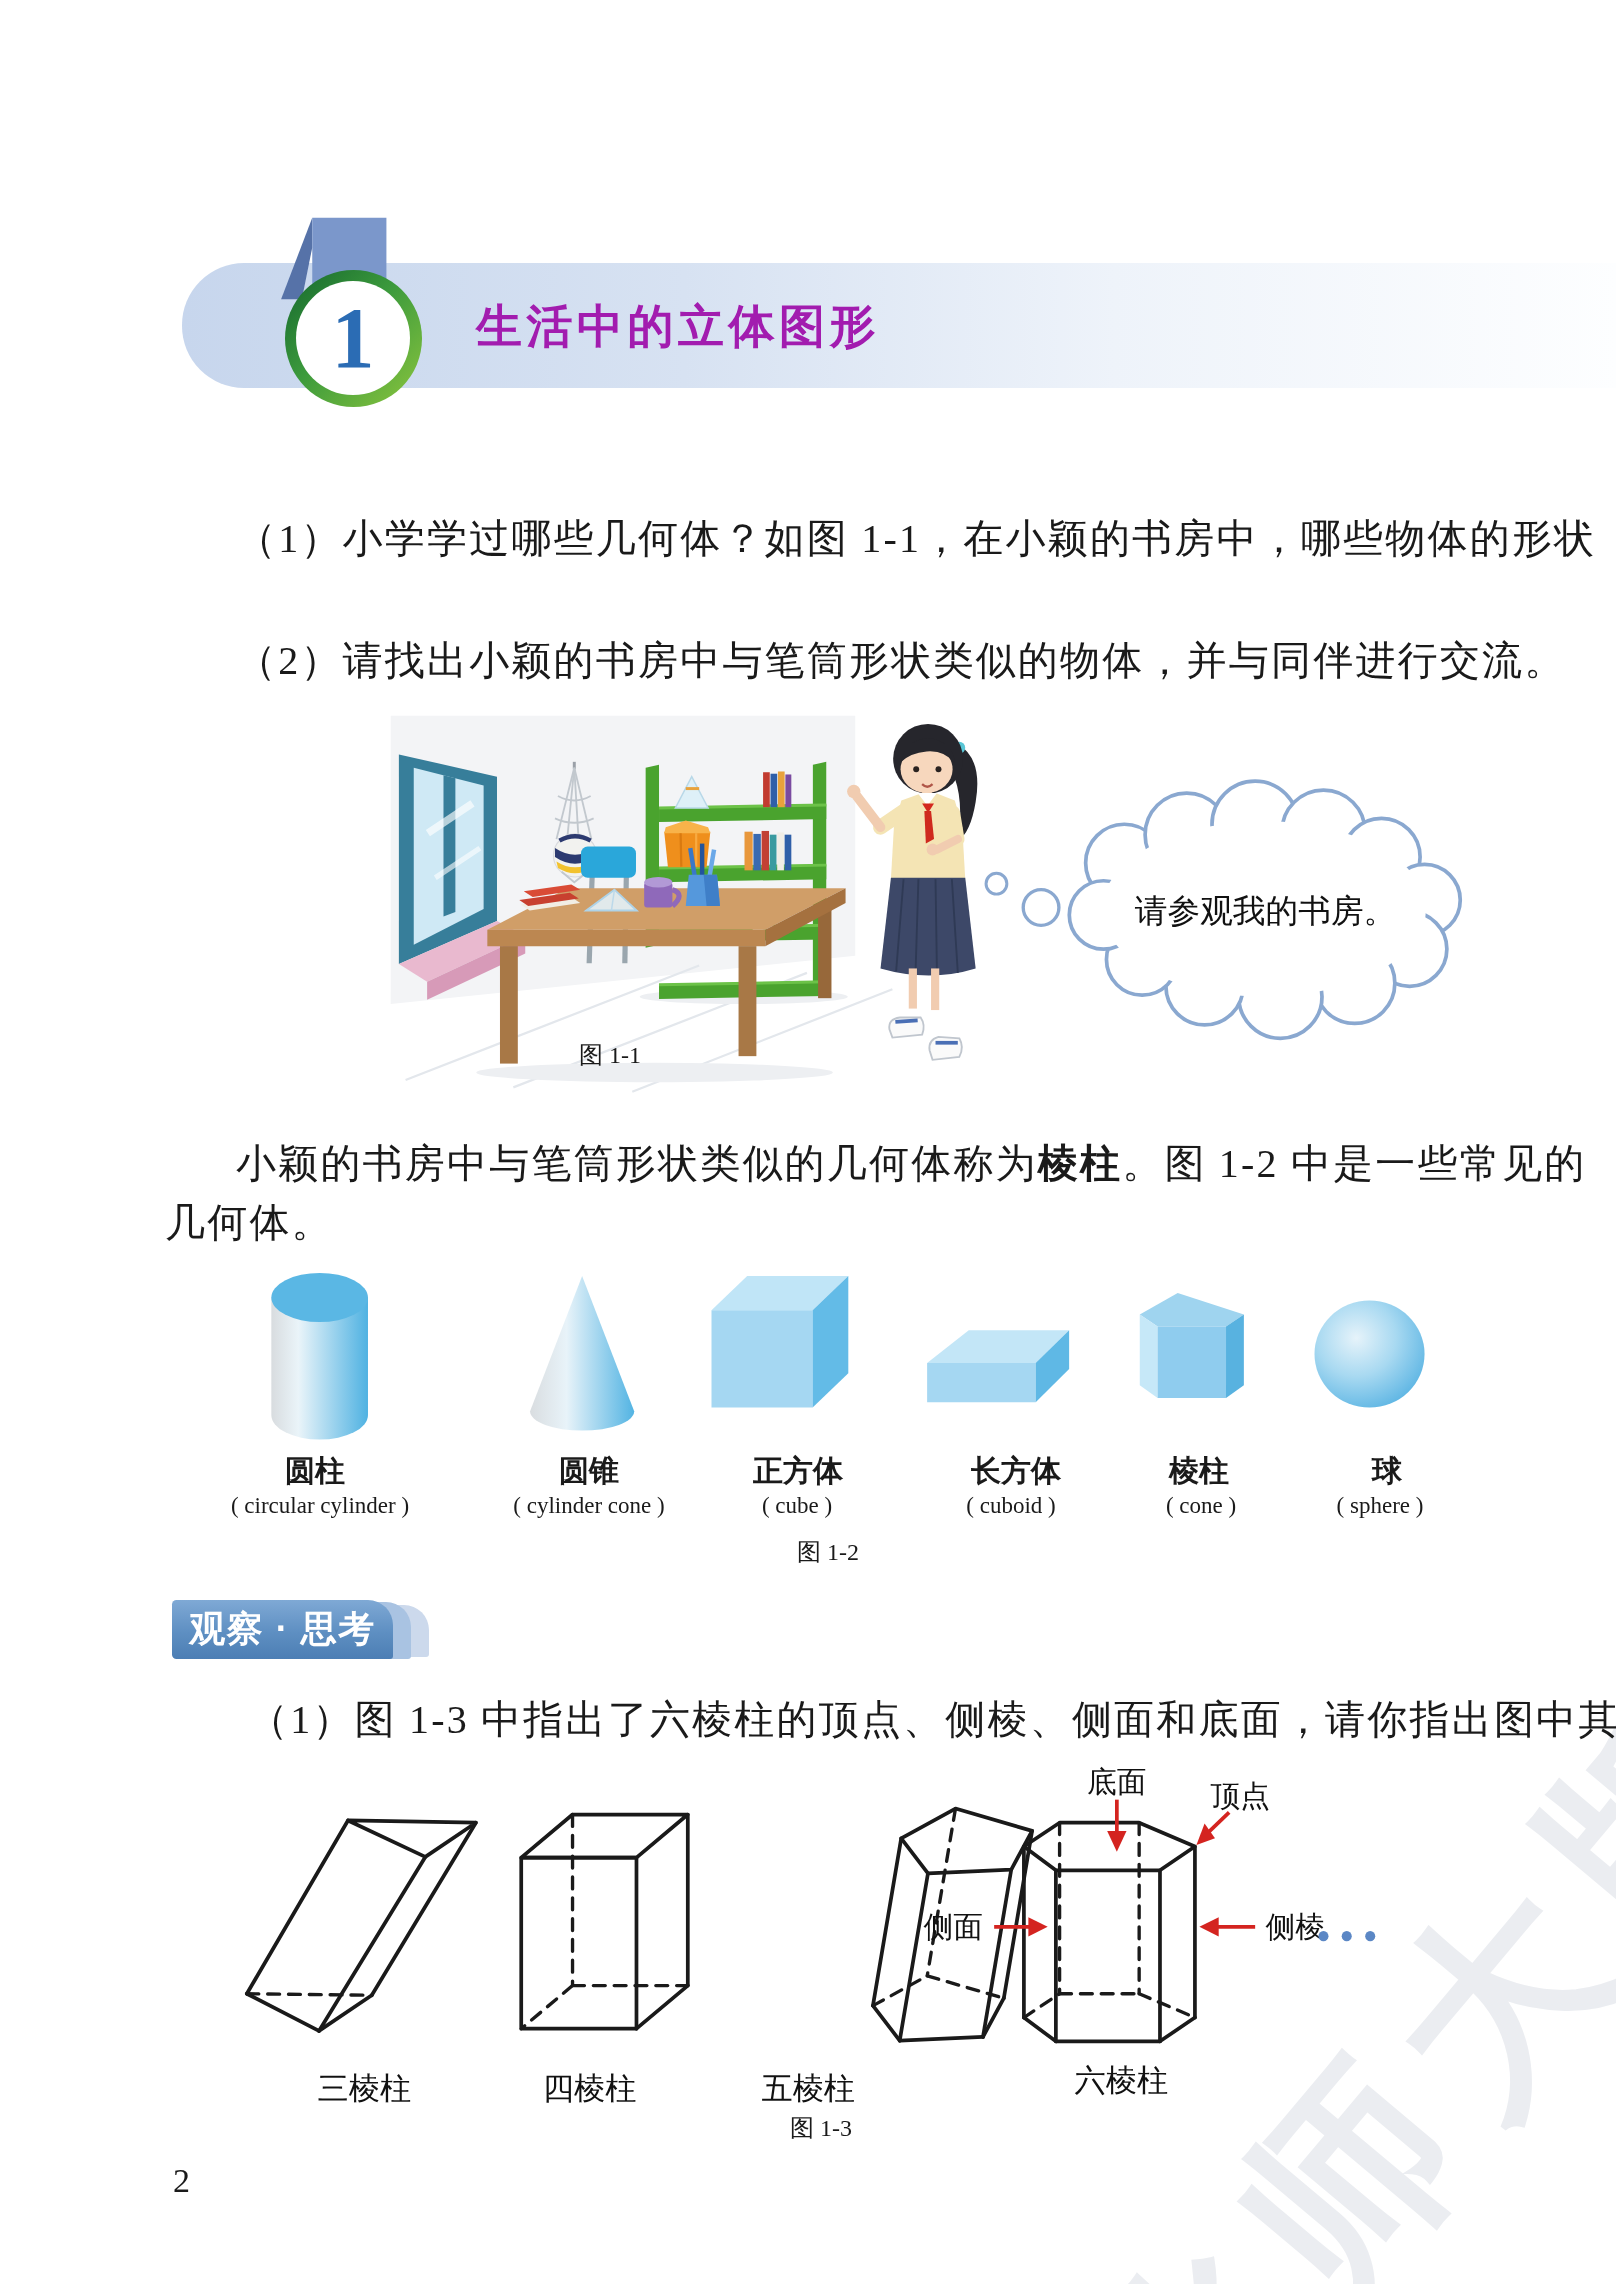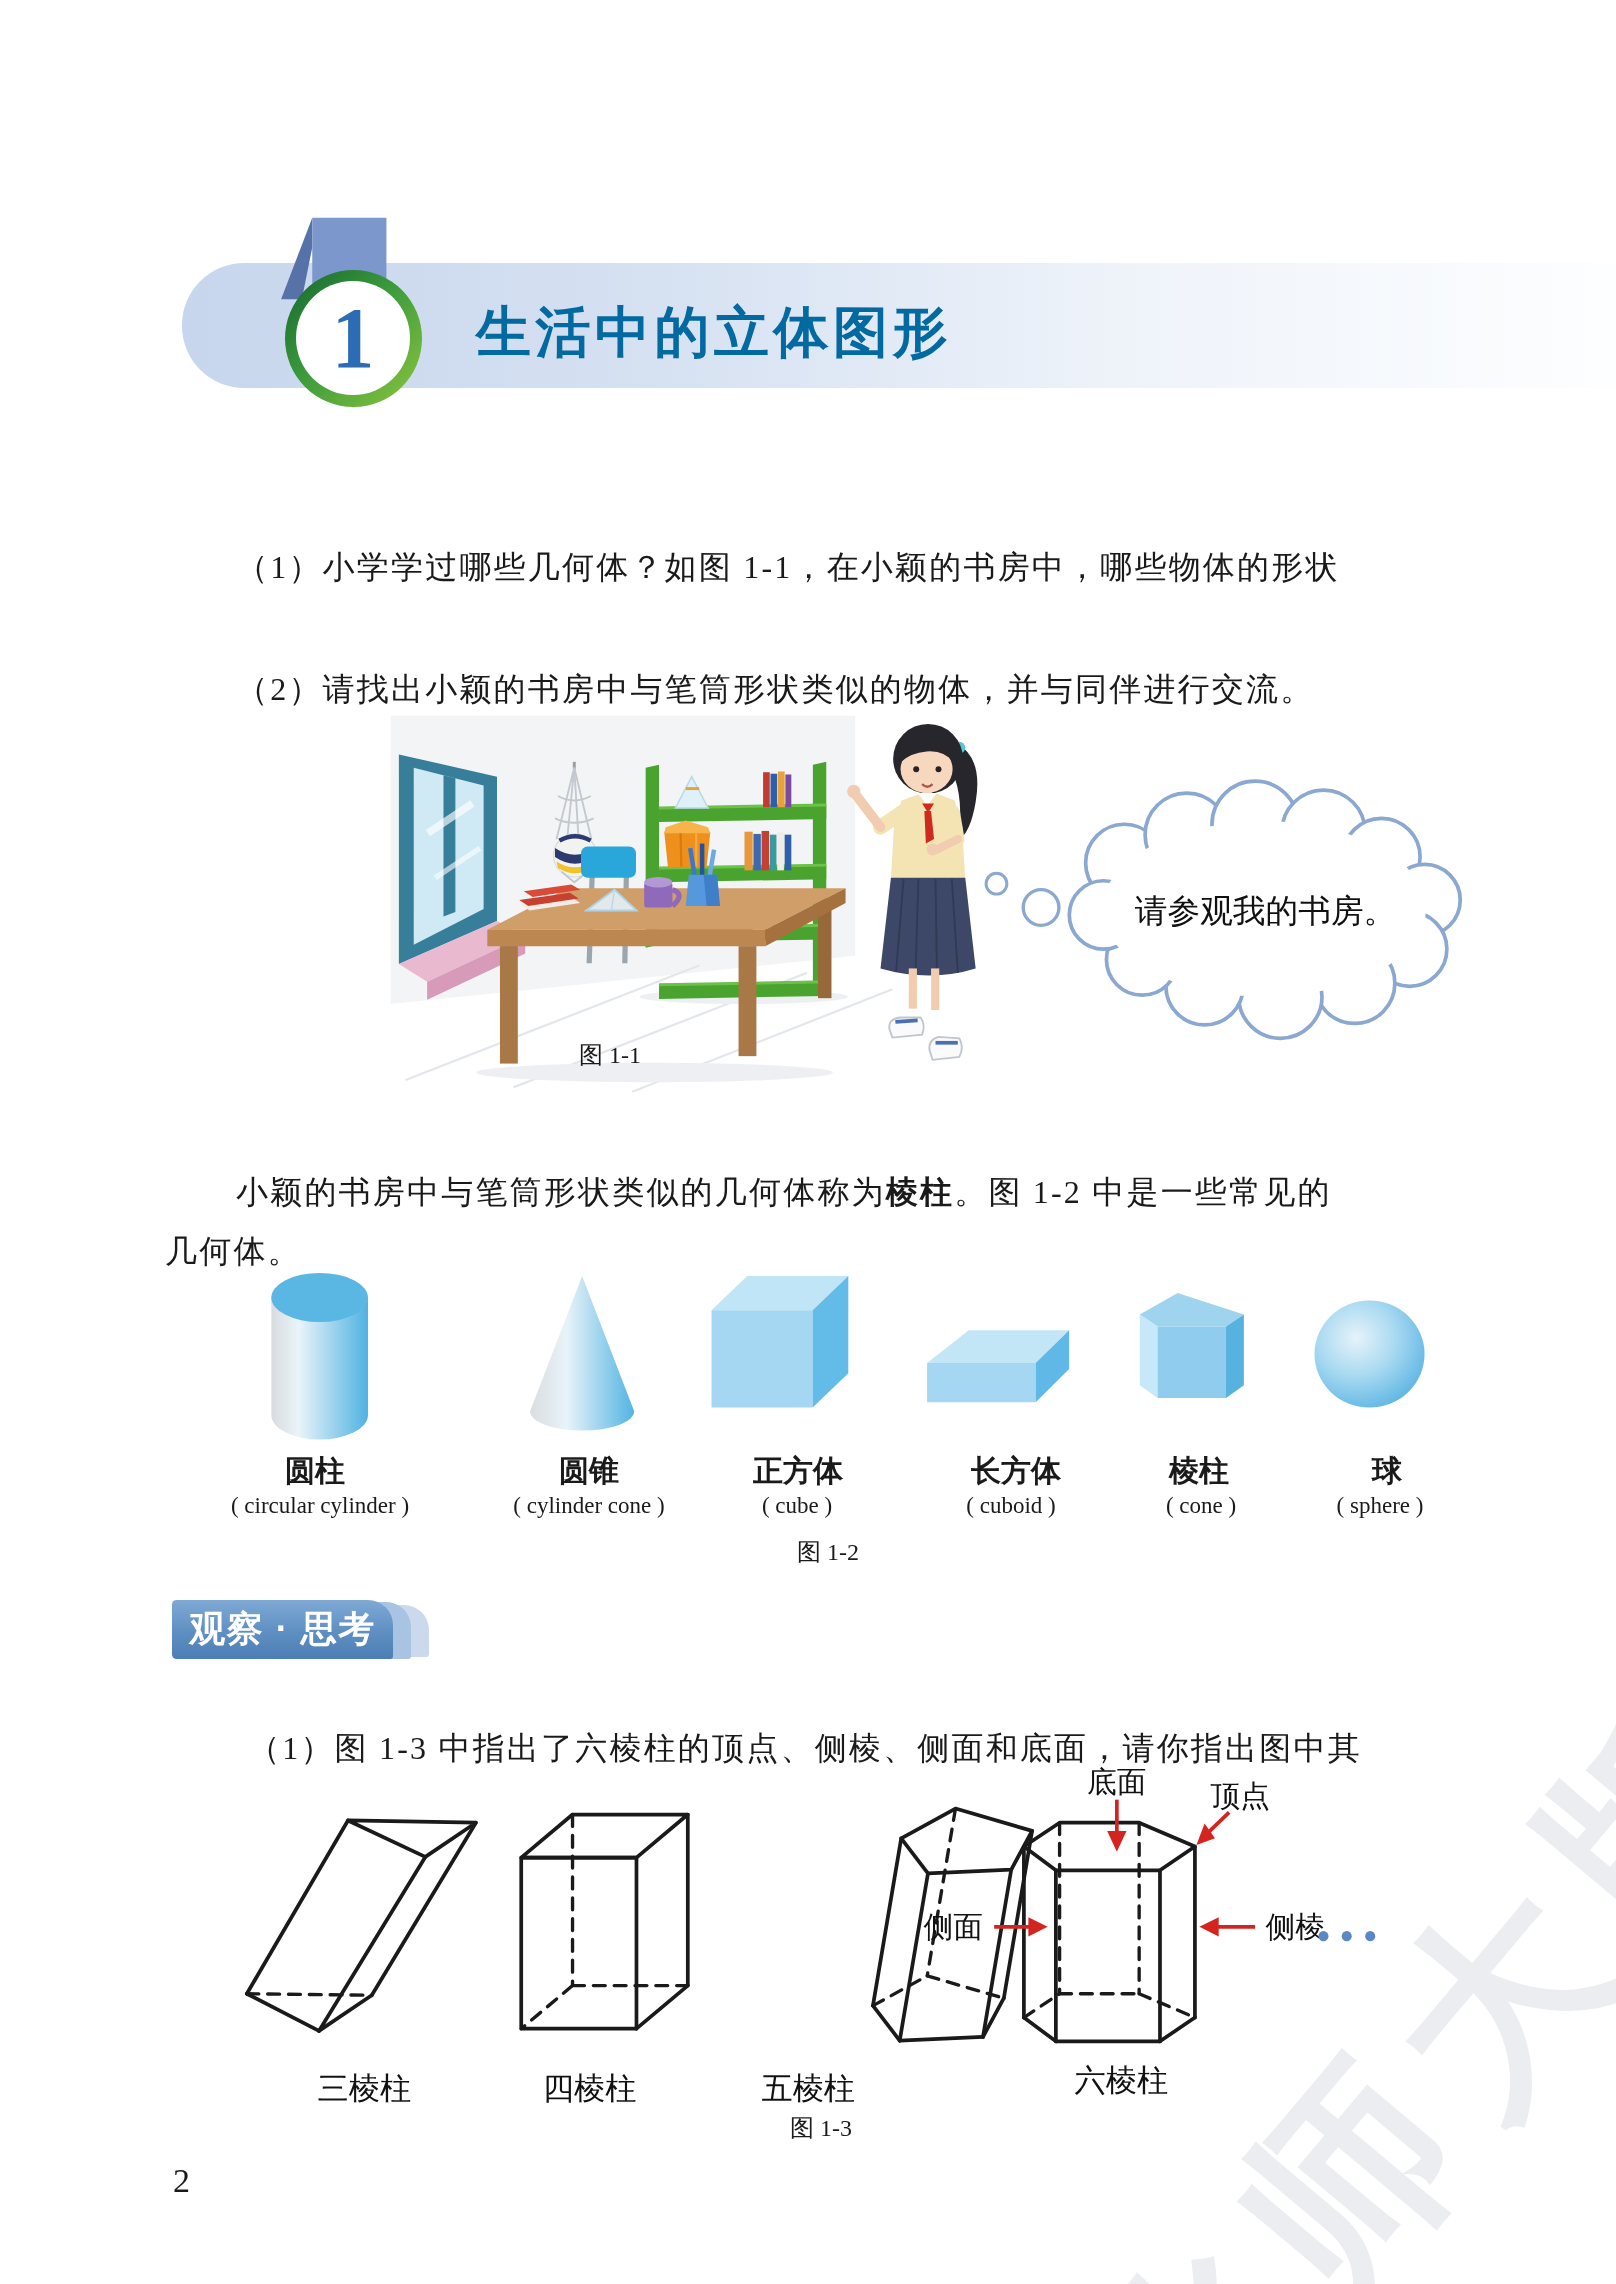--- a/index.html
+++ b/index.html
@@ -13,24 +13,24 @@
   
   .banner{left:182px;top:263px;width:1434px;height:125px;z-index:1;
           border-radius:62px 0 0 62px;
           background:linear-gradient(90deg,#c7d6ed 0%,#d7e2f2 35%,#eef3fa 65%,#fdfeff 100%);}
   .flag{left:275px;top:214px;width:119px;height:89px;z-index:2;}
   .chapter-circle{left:285px;top:270px;width:137px;height:137px;border-radius:50%;z-index:3;
           background:linear-gradient(135deg,#15672e 0%,#3c9a3c 45%,#8cc63e 100%);}
   .chapter-circle .inner{position:absolute;left:11px;top:11px;width:114px;height:114px;
           border-radius:50%;background:#ffffff;display:flex;align-items:center;justify-content:center;}
   .chapter-number{font-size:86px;font-weight:bold;color:#2b6cb4;font-family:"Liberation Serif",serif;}
-  .page-title{left:476px;top:296px;font-size:55px;font-weight:800;color:#0369a1;z-index:3;
+  .page-title{left:476px;top:296px;font-size:46px;font-weight:800;color:#a21caf;z-index:3;
           font-family:"Liberation Sans","DejaVu Sans",sans-serif;letter-spacing:4.5px;white-space:nowrap;}
   
-  .bodyline{font-size:32px;letter-spacing:2.2px;white-space:nowrap;z-index:2;line-height:46px;margin-top:28px;}
+  .bodyline{font-size:40px;letter-spacing:2.2px;white-space:nowrap;z-index:2;line-height:46px;}
   .bold{font-weight:bold;}
   .caption{font-size:24px;z-index:2;transform:translateX(-50%);white-space:nowrap;}
   
   .cnlabel{font-size:30px;font-weight:700;z-index:2;transform:translateX(-50%);white-space:nowrap;}
   .enlabel{font-size:23px;z-index:2;transform:translateX(-50%);white-space:nowrap;}
   
   .badge-wrap{left:172px;top:1600px;width:257px;height:59px;z-index:2;}
   .badge-tab2{position:absolute;right:0;top:4.5px;width:48px;height:52px;background:#ccd9ec;border-radius:0 25px 3px 0;}
   .badge-tab1{position:absolute;right:18px;top:1.5px;width:52px;height:57px;background:#a9c3e2;border-radius:0 25px 3px 0;}
   .badge-main{position:absolute;left:0;top:0;width:221px;height:59px;

